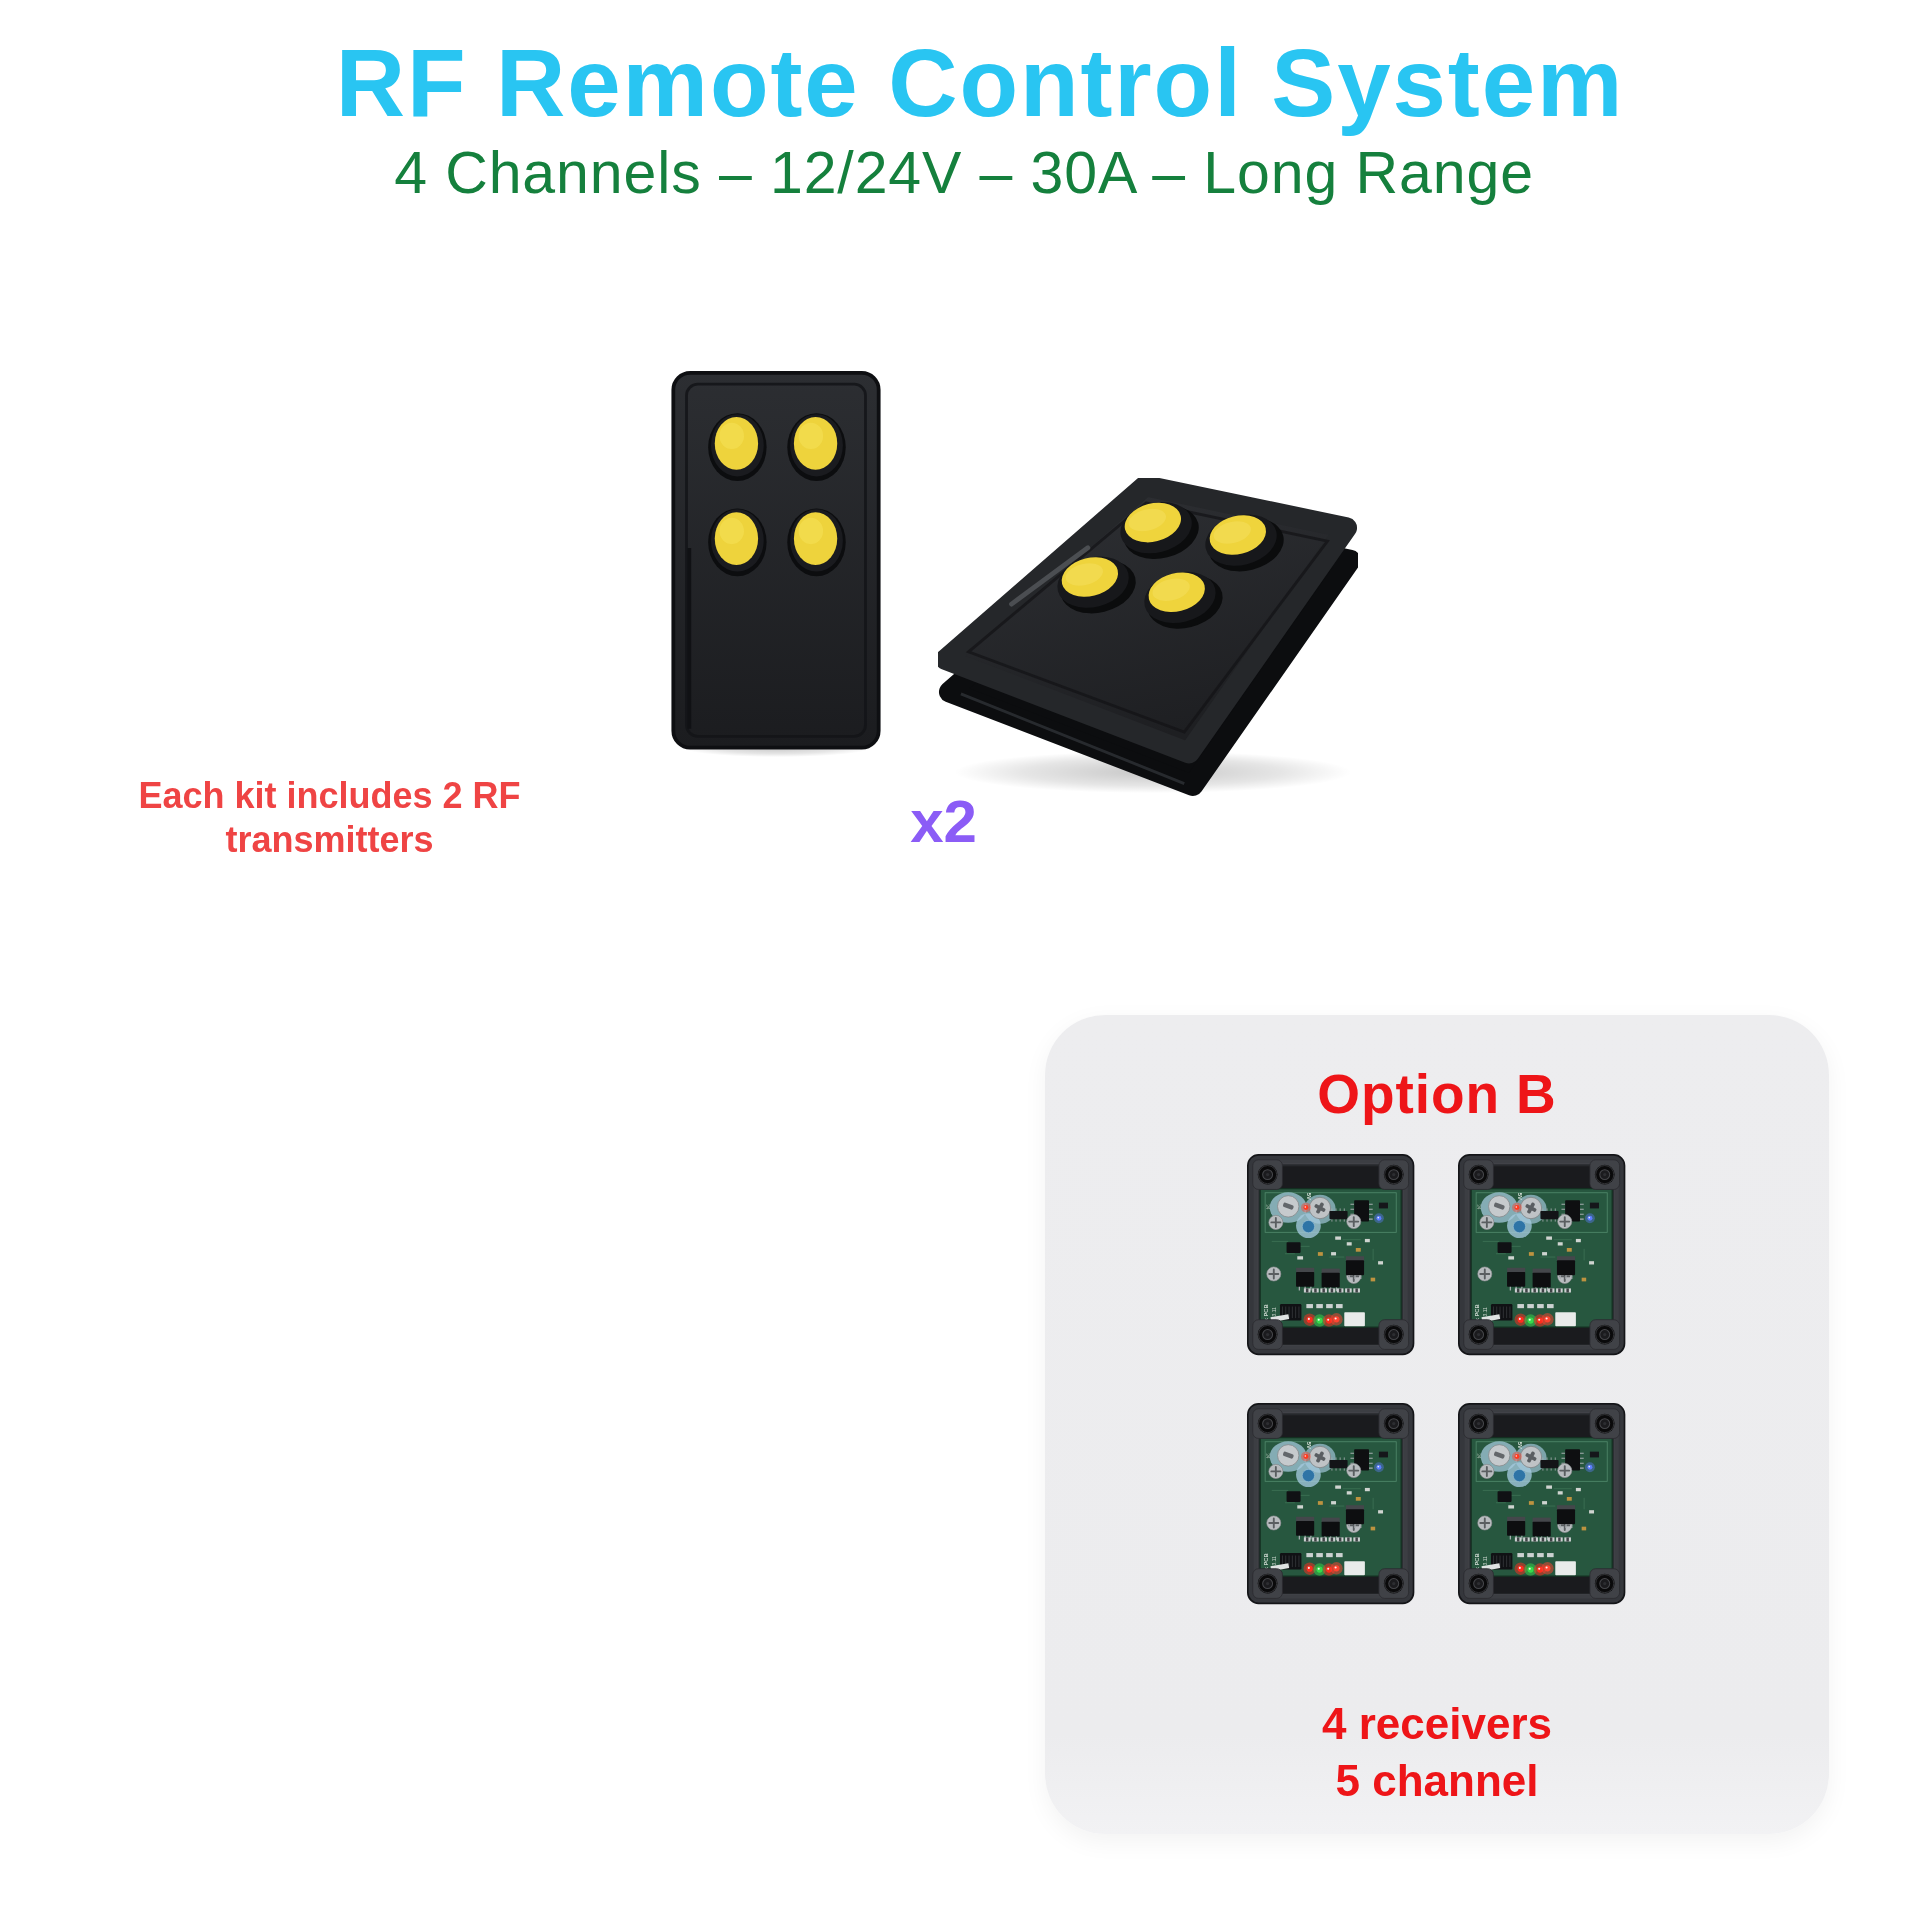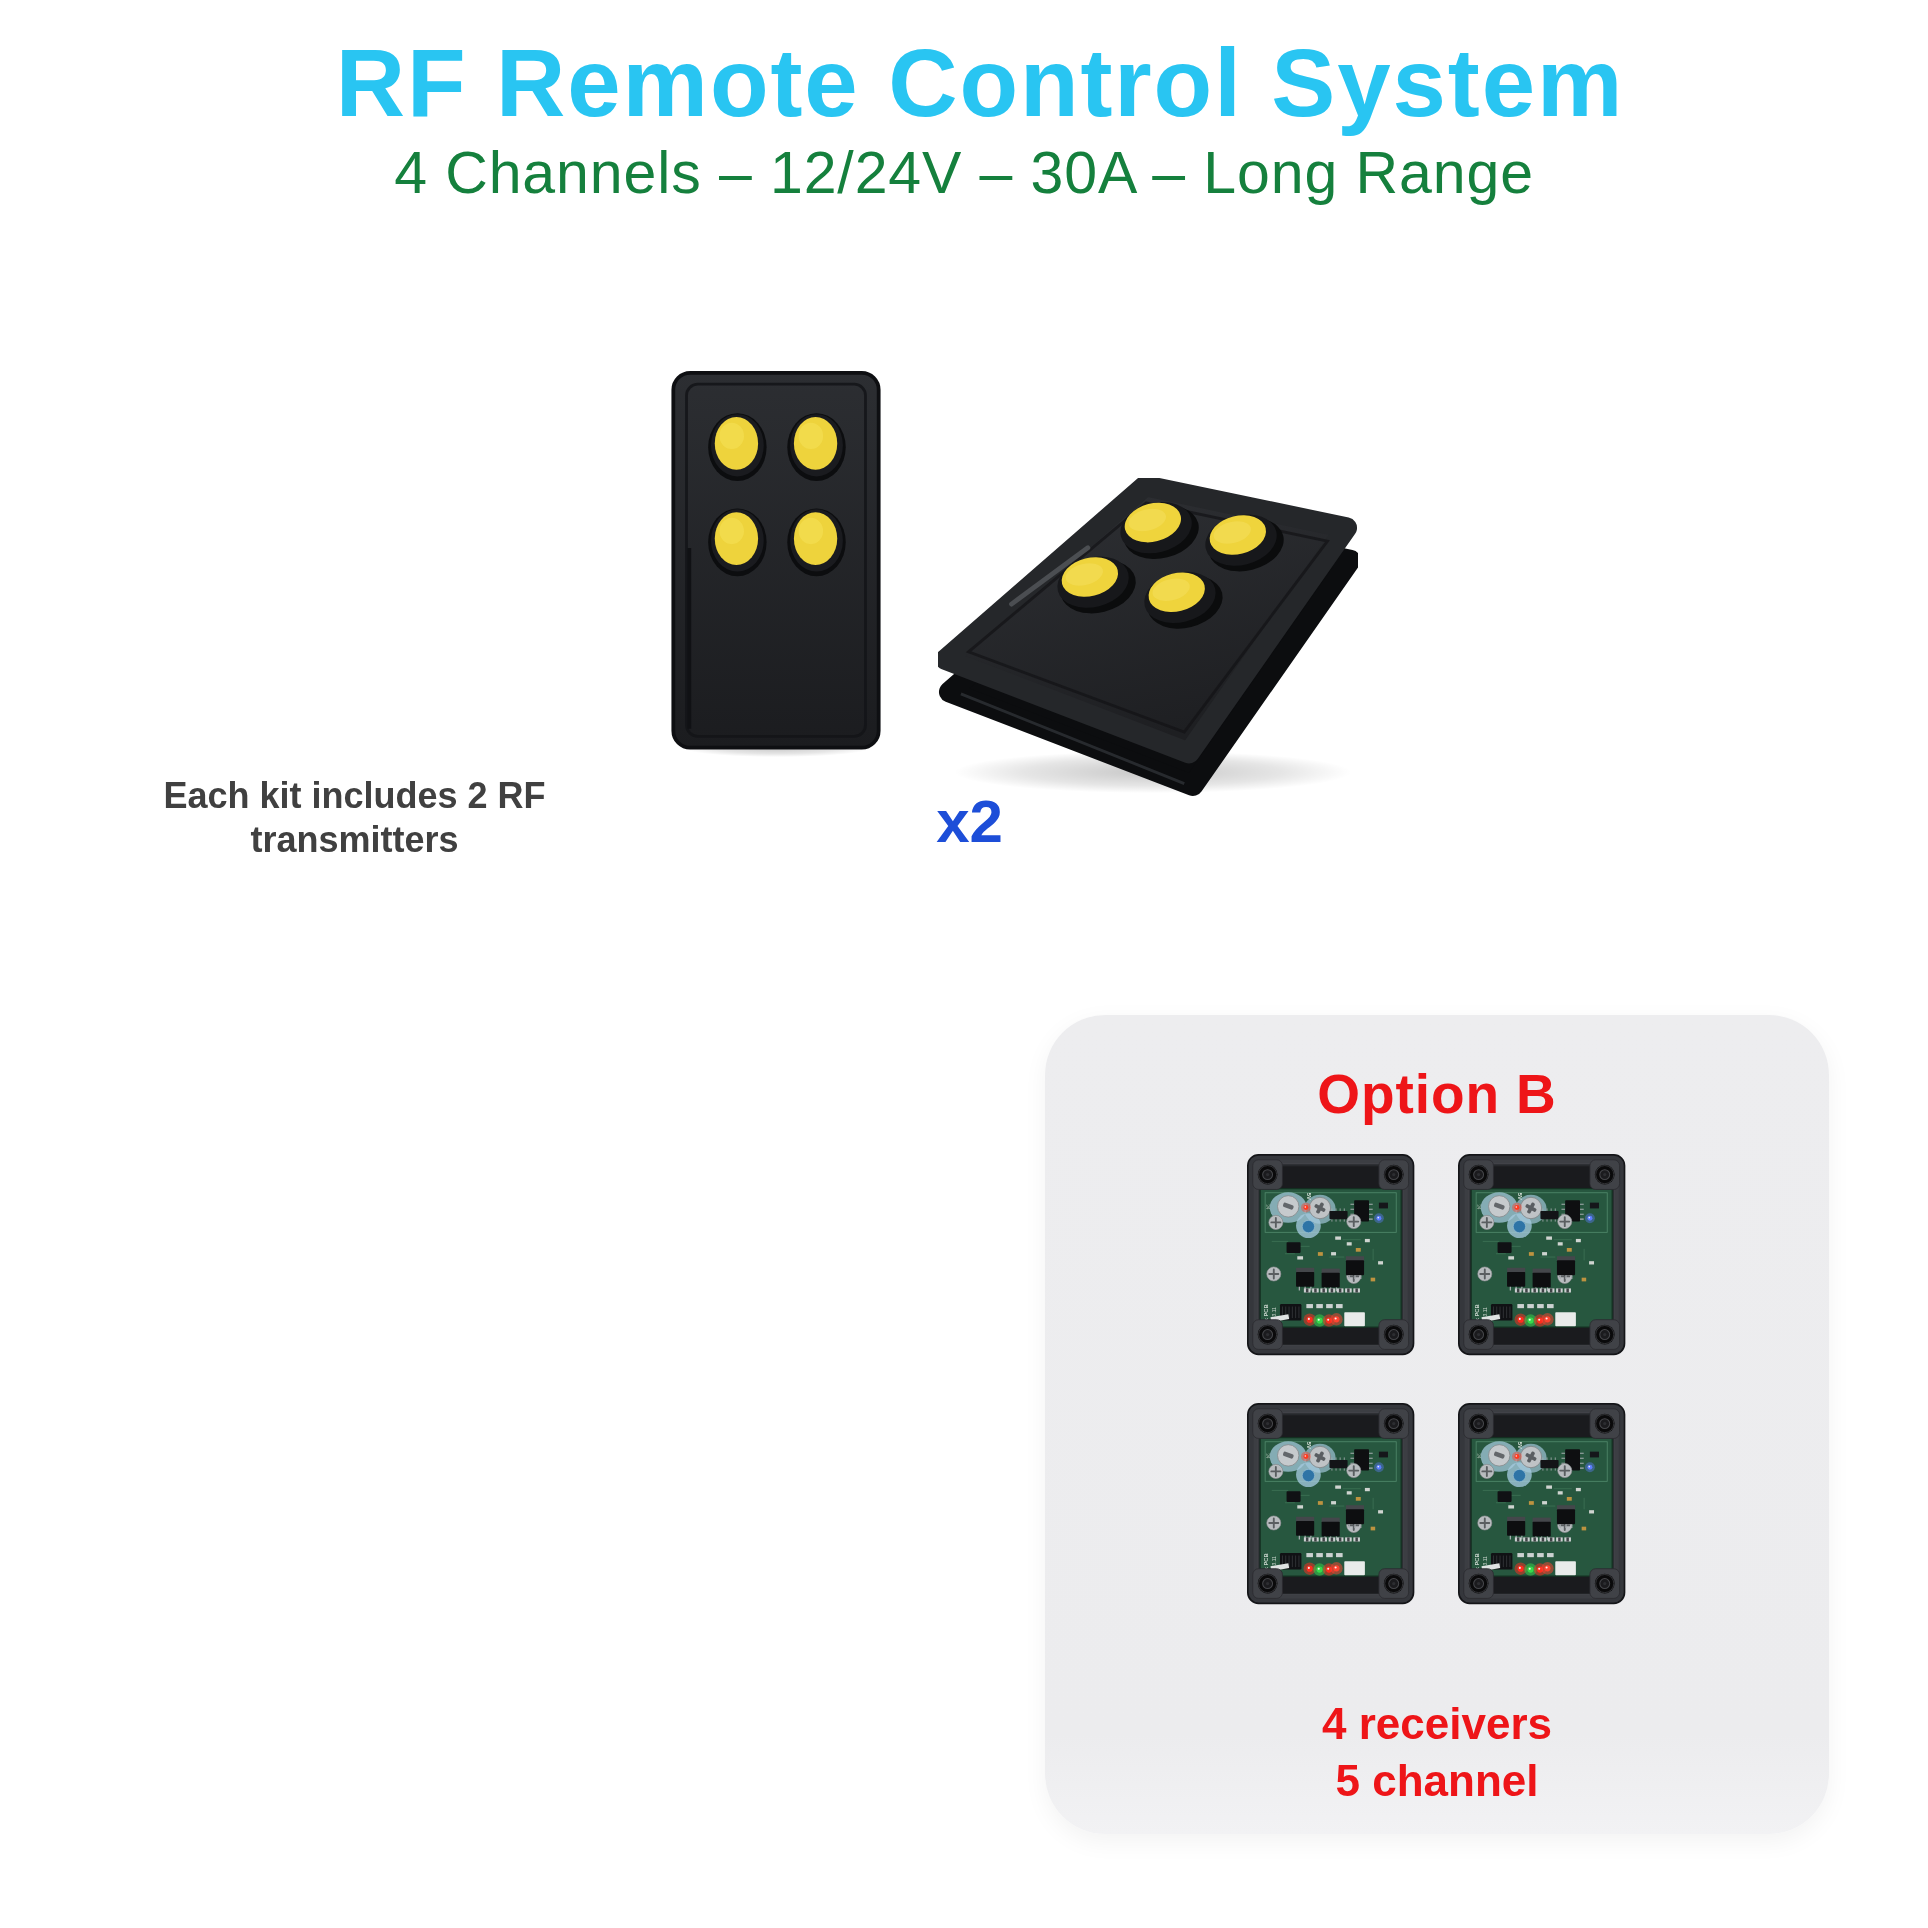--- a/index.html
+++ b/index.html
@@ -13,26 +13,26 @@
     font-size:96px;font-weight:700;letter-spacing:1.9px;color:#29c5f2;
   }
   .page-subtitle{
     position:absolute;top:139px;left:0;width:100%;margin:0;text-align:center;
     font-size:59px;font-weight:400;letter-spacing:0.9px;color:#15803d;
   }
   
   .remote-upright{position:absolute;left:662px;top:369px;width:228px;height:390px;}
   .remote-tilted{position:absolute;left:938px;top:478px;width:420px;height:320px;}
   .kit-caption{
-    position:absolute;left:119px;top:774px;width:471px;margin:0;text-align:center;
-    font-size:36px;line-height:1.22;font-weight:700;color:#404040;
+    position:absolute;left:94px;top:774px;width:471px;margin:0;text-align:center;
+    font-size:36px;line-height:1.22;font-weight:700;color:#ef4444;
   }
   .kit-qty{
-    position:absolute;left:880px;top:787px;width:179px;margin:0;text-align:center;
-    font-size:60px;font-weight:700;color:#1d4ed8;
+    position:absolute;left:854px;top:787px;width:179px;margin:0;text-align:center;
+    font-size:60px;font-weight:700;color:#8b5cf6;
   }
   
   .card{
     position:absolute;top:1015px;width:784px;height:819px;
     background:linear-gradient(#ededef, #ececee 88%, #f2f2f4);
     border-radius:60px;box-shadow:0 7.5px 24.5px rgba(0,0,0,0.05);
   }
   .card-a{left:99px;}
   .card-b{left:1045px;}
   .card-title{

